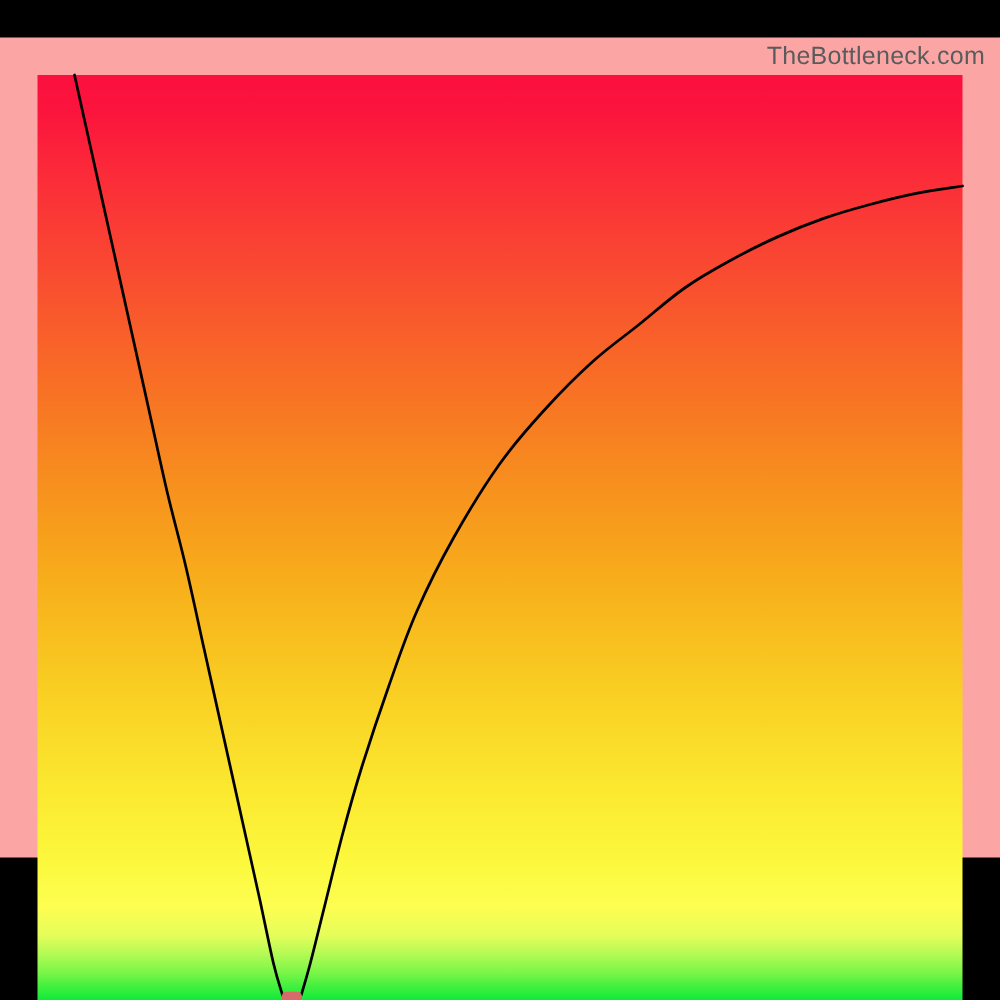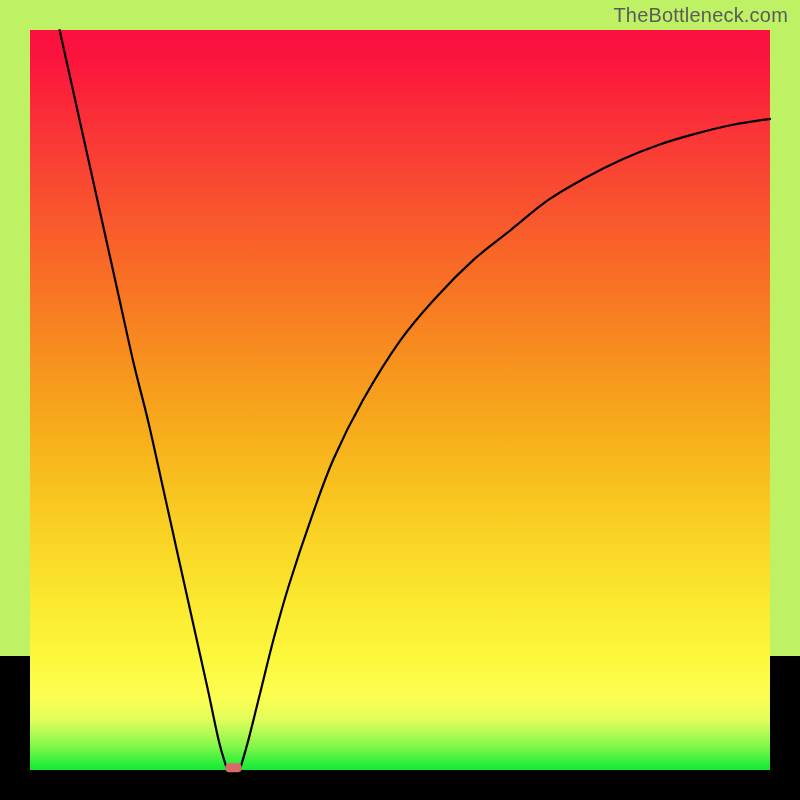--- a/index.html
+++ b/index.html
@@ -8,21 +8,22 @@
     width: 800px;
     height: 800px;
     overflow: hidden;
     background: #000;
     font-family: Arial, Helvetica, sans-serif;
   }
   .frame {
     position: relative;
     width: 800px;
     height: 656px;
-    background: #bef264;
+    background: #fca5a5;
+    margin-top: 30px;
   }
   .plot-area {
     position: absolute;
     left: 30px;
     top: 30px;
     width: 740px;
     height: 740px;
     
     background: linear-gradient(
       to bottom,

